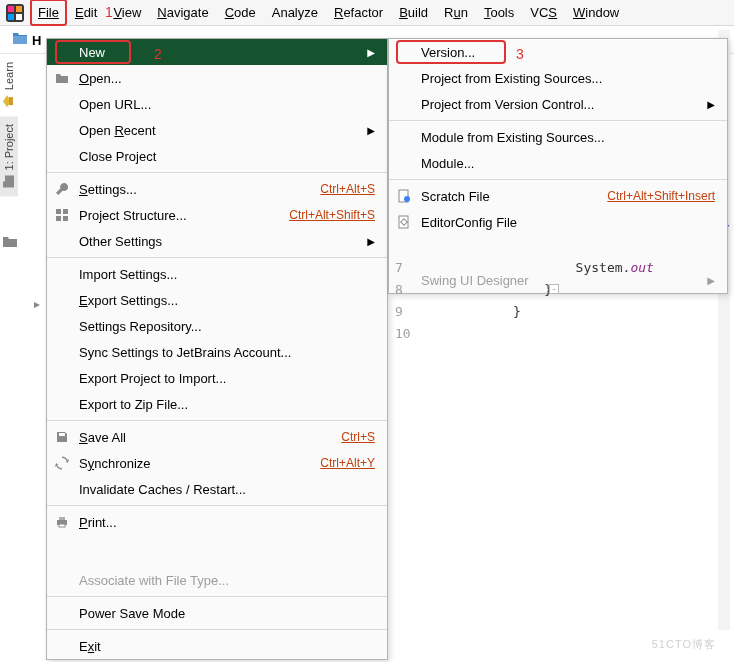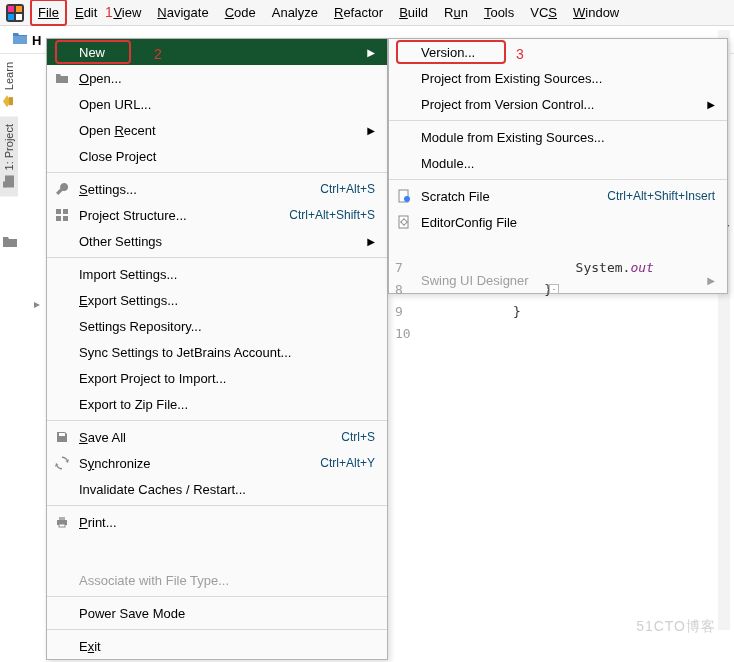--- a/index.html
+++ b/index.html
@@ -27,37 +27,37 @@
   .left-gutter-icon { position: absolute; left: 2px; top: 233px; width: 16px; height: 16px; fill: #777; }
   .expand-chevron { position: absolute; left: 32px; top: 300px; width: 10px; height: 10px; }
 
   .popup { position: absolute; background: #fafafa; border: 1px solid #b3b3b3; box-shadow: 2px 2px 6px rgba(0,0,0,0.15); font-size: 13px; min-width: 340px; }
   .popup-row { display: flex; align-items: center; height: 26px; padding: 0 12px 0 6px; cursor: default; position: relative; }
   .popup-row.selected { background: #14532d; color: #fff; }
   .popup-row.disabled { color: #9e9e9e; margin-top: 32px; }
   .row-icon { width: 18px; display: flex; justify-content: center; align-items: center; margin-right: 8px; }
   .row-icon svg { width: 14px; height: 14px; }
   .row-label { flex: 1; }
-  .row-shortcut { font-size: 12px; color: #0c4a6e; }
+  .row-shortcut { font-size: 12px; color: #c2410c; text-decoration: underline; }
   .row-arrow { margin-left: 8px; font-size: 10px; }
   .hr { border: none; border-top: 1px solid #d9d9d9; margin: 3px 0; }
   .callout-box { position: absolute; border: 2px solid #d33; border-radius: 4px; pointer-events: none; }
 
   .code-area { position: absolute; left: 395px; top: 256px; font-family: Consolas, monospace; font-size: 13px; color: #333; }
   .code-line { display: flex; align-items: center; height: 22px; }
   .lineno { width: 100px; text-align: right; color: #a0a0a0; padding-right: 118px; }
   .code-text { white-space: pre; }
   .kw-field { color: #8a2b8a; font-style: italic; }
   .bg-yellow-line { position: absolute; left: 395px; top: 166px; width: 330px; height: 20px; background: #fffde6; }
   .bg-blue-line { position: absolute; left: 395px; top: 218px; width: 330px; height: 20px; background: #e9f2ff; }
   .frag-text { position: absolute; font-family: Consolas, monospace; font-size: 13px; color: #2255aa; font-style: italic; }
   .frag-black { color: #222; font-style: normal; }
   .frag-comment { color: #9f9f9f; font-style: italic; }
   .collapse-box { position: absolute; width: 10px; height: 10px; border: 1px solid #bbb; background: #fff; font-size: 9px; text-align: center; line-height: 8px; color: #999; }
-  .watermark { position: absolute; right: 18px; bottom: 26px; color: #d0d0d0; font-size: 14px; letter-spacing: 1px; }
+  .watermark { position: absolute; right: 18px; bottom: 10px; color: #d0d0d0; font-size: 11px; letter-spacing: 1px; }
 </style>
 </head>
 <body>
 
 <div class="menubar">
   <span class="app-icon">
     <svg viewBox="0 0 18 18">
         <rect width="18" height="18" rx="3" fill="#3a3a3a"></rect>
         <rect x="2" y="2" width="6" height="6" fill="#ff318c"></rect>
         <rect x="10" y="2" width="6" height="6" fill="#fd9b28"></rect>

